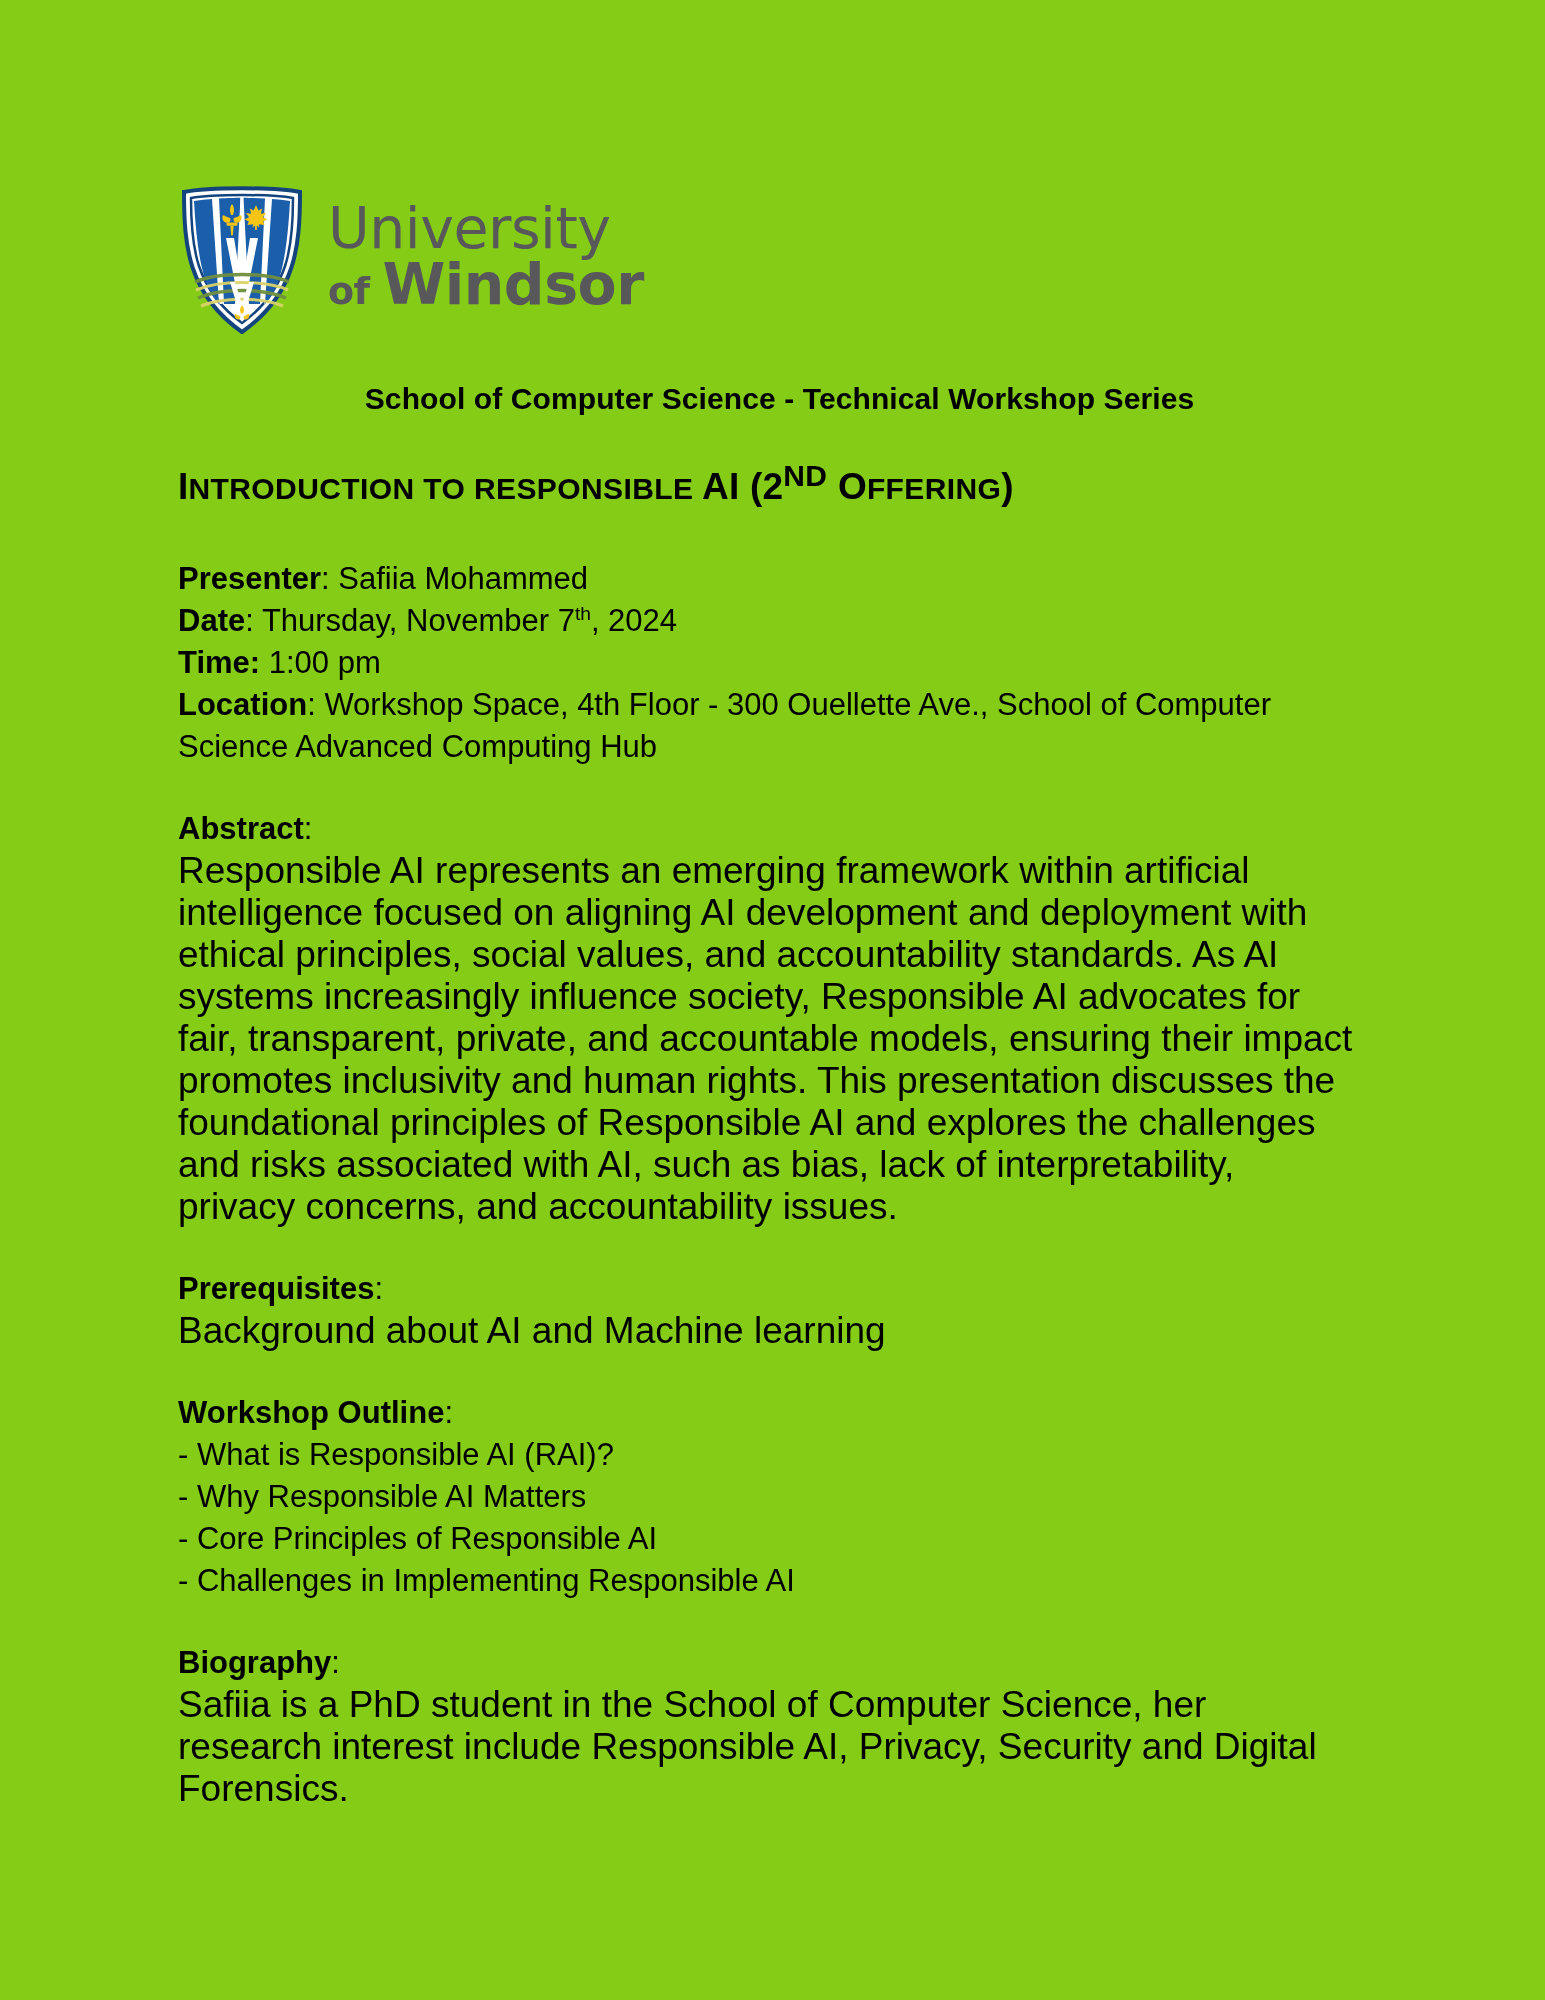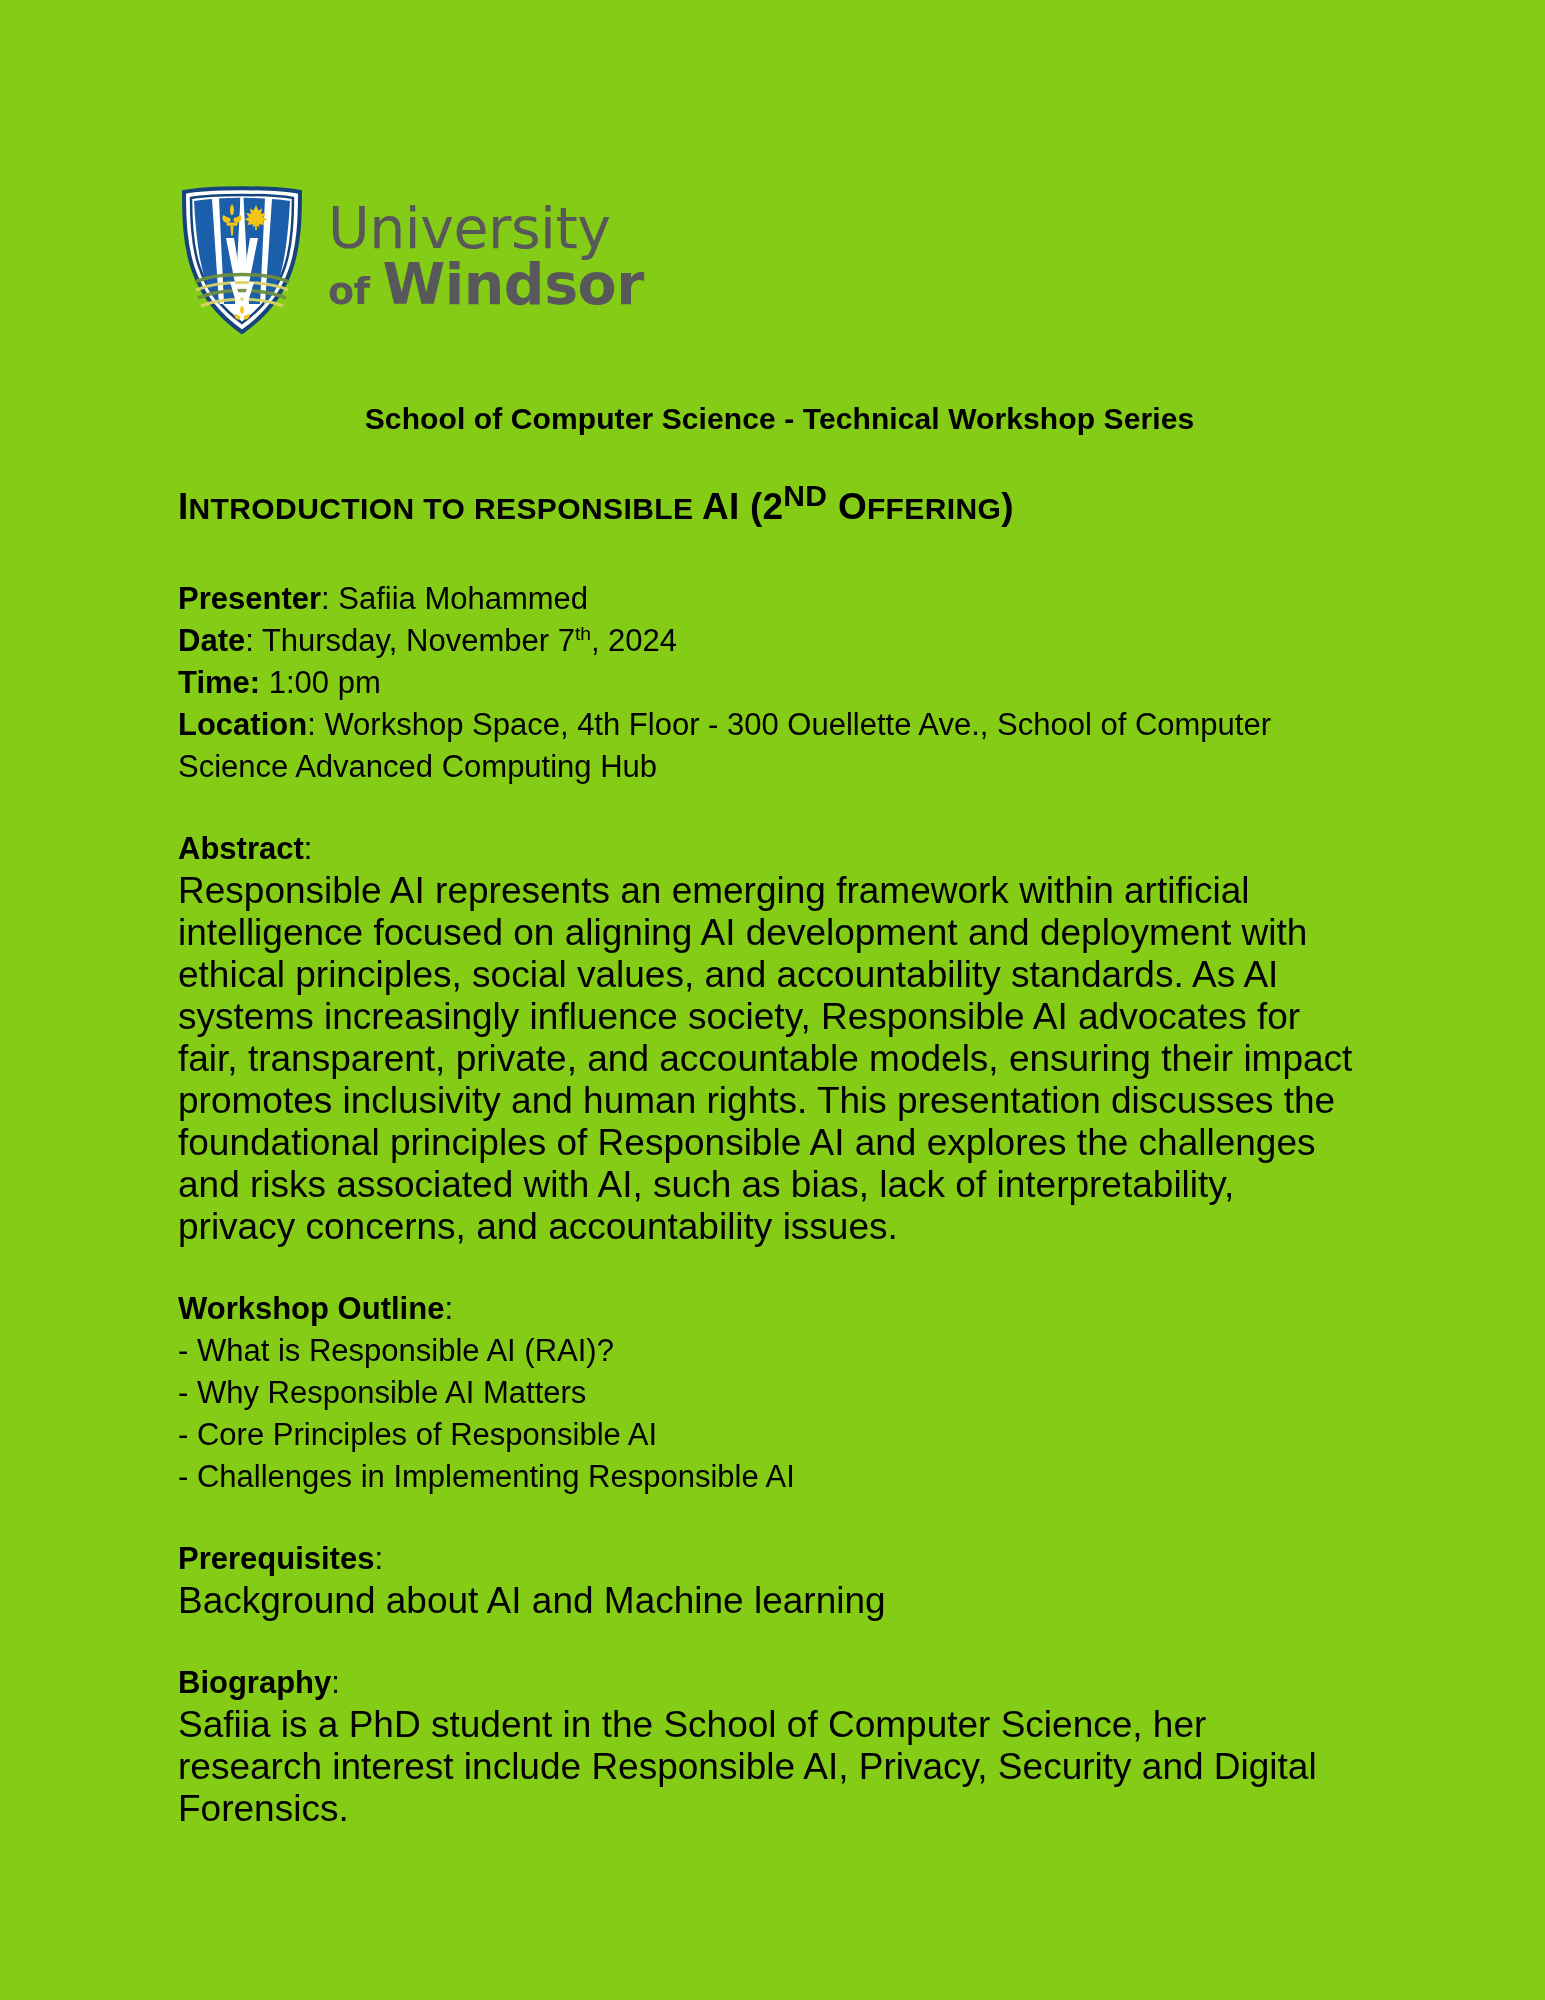--- a/index.html
+++ b/index.html
@@ -61,21 +61,21 @@
   }
   .wordmark .of {
     font-size: 38px;
     vertical-align: baseline;
   }
 
   
   .content {
     position: absolute;
     left: 178px;
-    top: 398px;
+    top: 378px;
     width: 1185px;
     font-size: 31px;
     line-height: 42px;
   }
 
   .series-line {
     text-align: center;
     font-weight: bold;
     font-size: 30px;
     width: 965px;
@@ -209,31 +209,31 @@
 
       <div class="detail-line"><b>Location</b><span>: </span><span>Workshop Space, 4th Floor - 300 Ouellette Ave., School of Computer Science Advanced Computing Hub</span></div>
     </div>
 
     <div class="section">
       <div class="section-head"><span>Abstract</span><span class="colon">:</span></div>
       <div class="para">Responsible AI represents an emerging framework within artificial intelligence focused on aligning AI development and deployment with ethical principles, social values, and accountability standards. As AI systems increasingly influence society, Responsible AI advocates for fair, transparent, private, and accountable models, ensuring their impact promotes inclusivity and human rights. This presentation discusses the foundational principles of Responsible AI and explores the challenges and risks associated with AI, such as bias, lack of interpretability, privacy concerns, and accountability issues.</div>
     </div>
 
     <div class="section">
+      <div class="section-head"><span>Prerequisites</span><span class="colon">:</span></div>
+      <div class="para">Background about AI and Machine learning</div>
+    </div>
+
+    <div class="section">
       <div class="section-head"><span>Workshop Outline</span><span class="colon">:</span></div>
       <div class="bullet">- What is Responsible AI (RAI)?</div>
       <div class="bullet">- Why Responsible AI Matters</div>
       <div class="bullet">- Core Principles of Responsible AI</div>
       <div class="bullet">- Challenges in Implementing Responsible AI</div>
     </div>
 
     <div class="section">
-      <div class="section-head"><span>Prerequisites</span><span class="colon">:</span></div>
-      <div class="para">Background about AI and Machine learning</div>
-    </div>
-
-    <div class="section">
       <div class="section-head"><span>Biography</span><span class="colon">:</span></div>
       <div class="para">Safiia is a PhD student in the School of Computer Science, her research interest include Responsible AI, Privacy, Security and Digital Forensics.</div>
     </div>
 
   </div>
 </div>
 
 </body></html>

